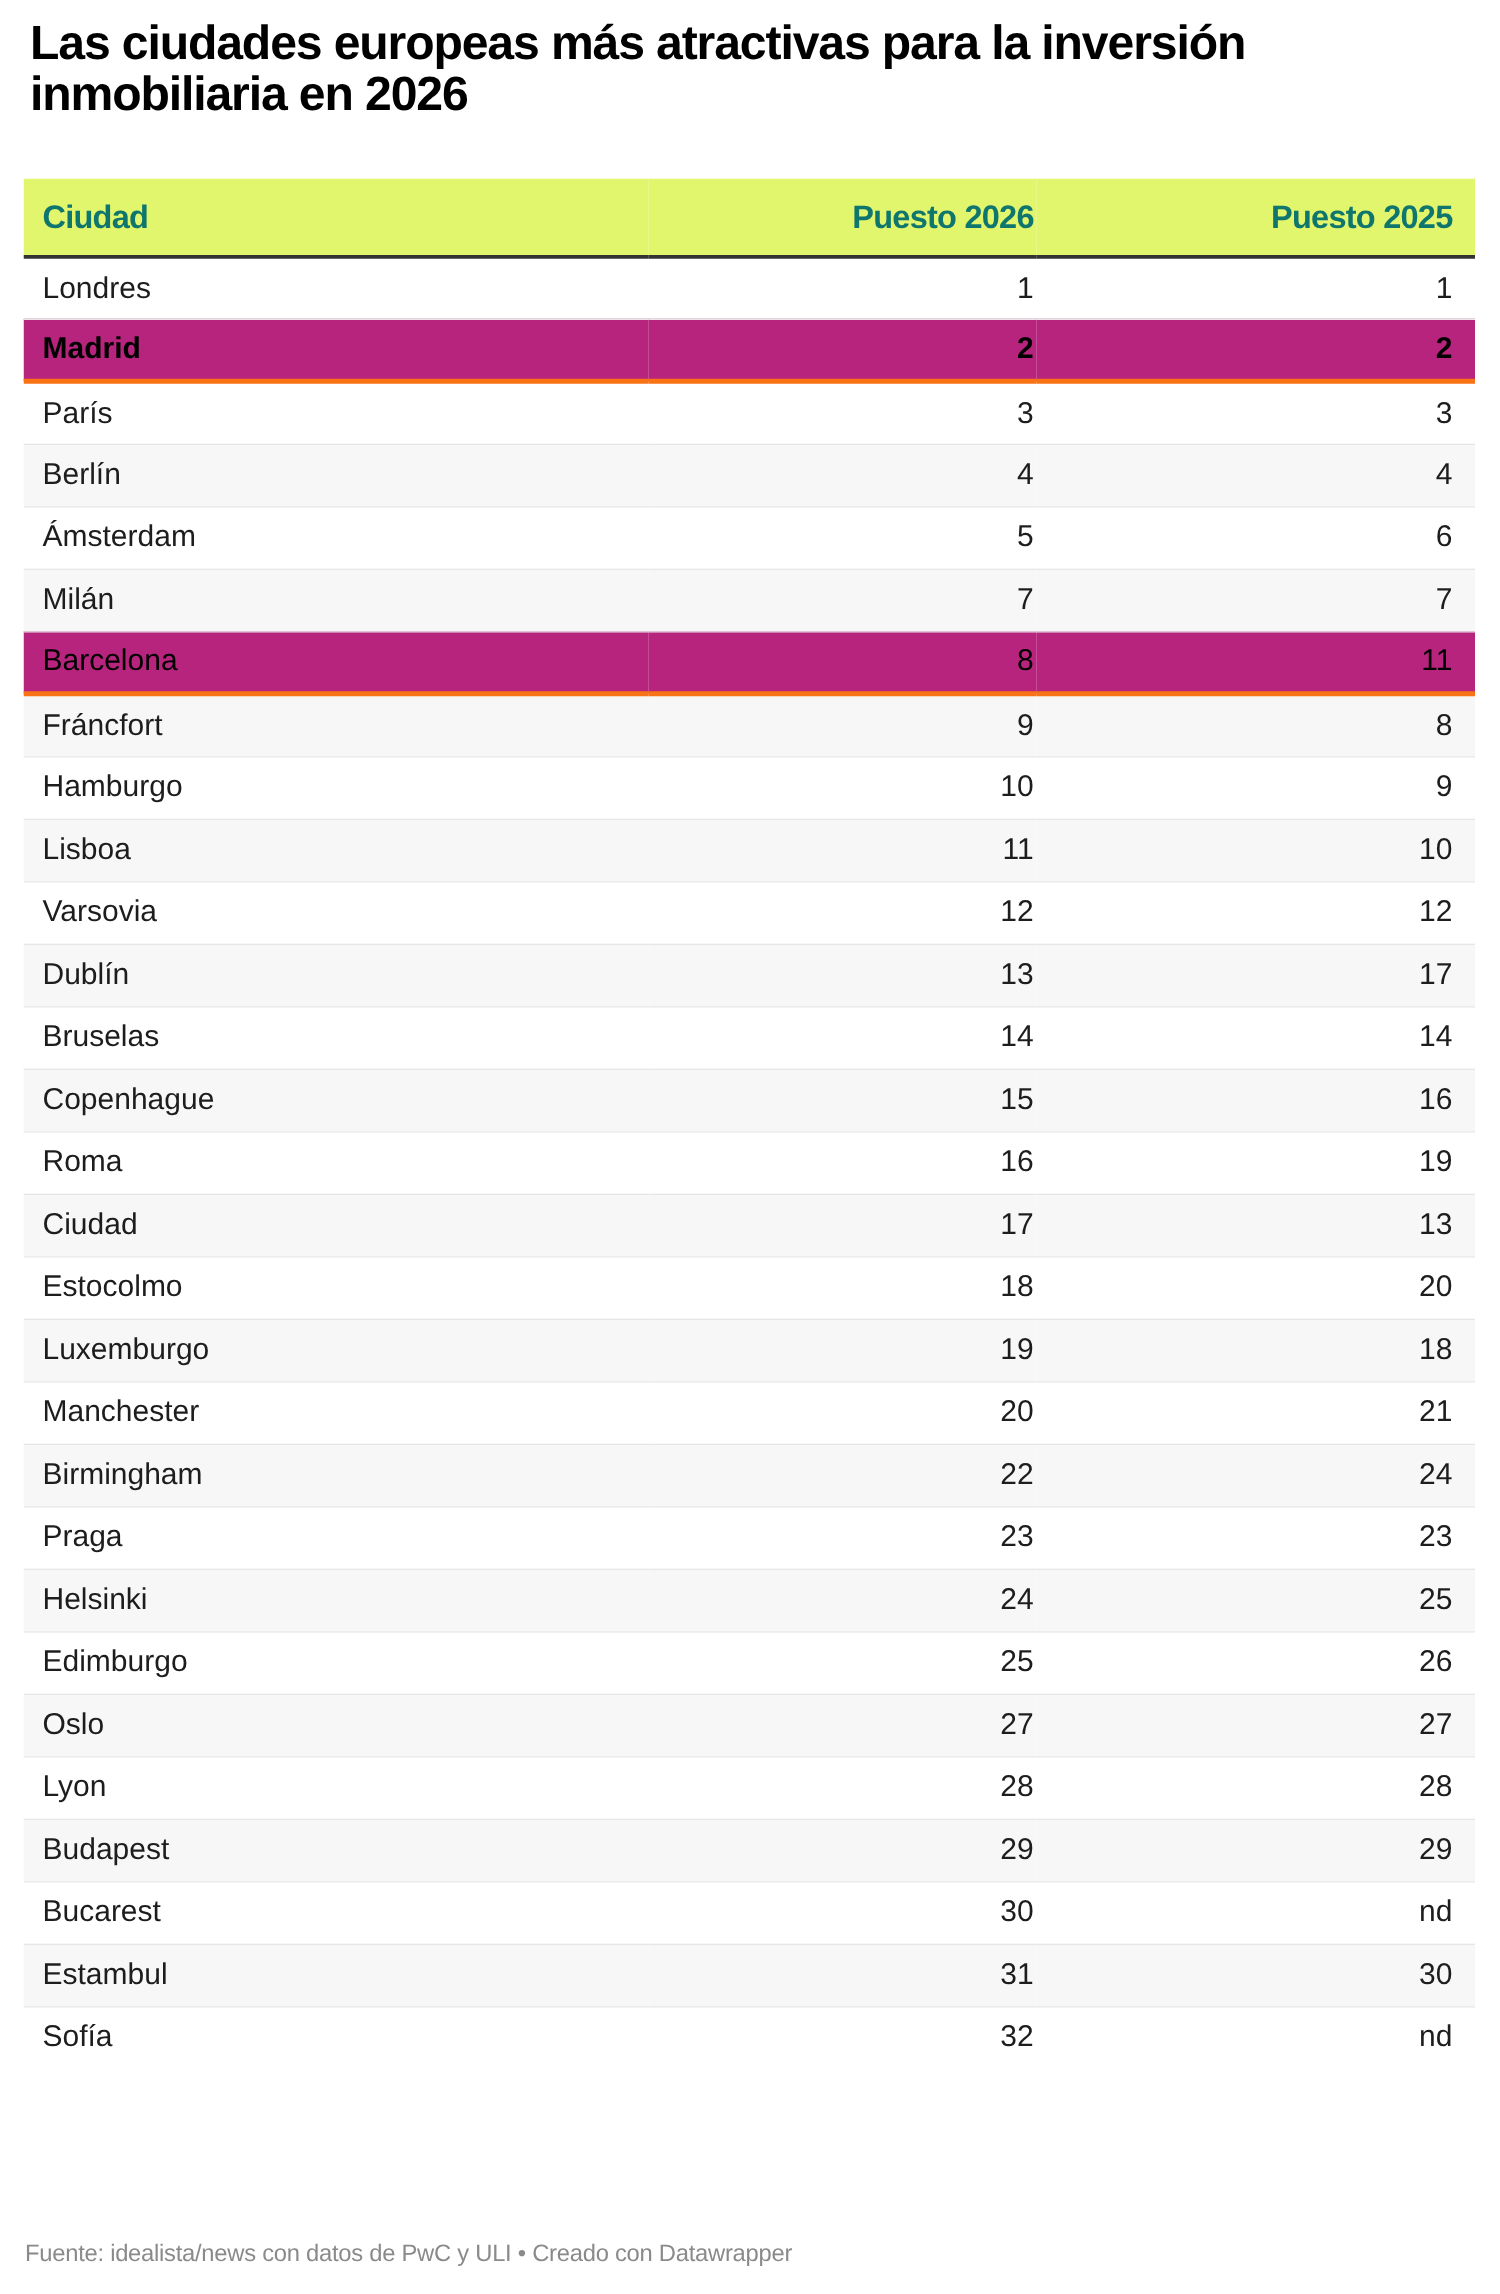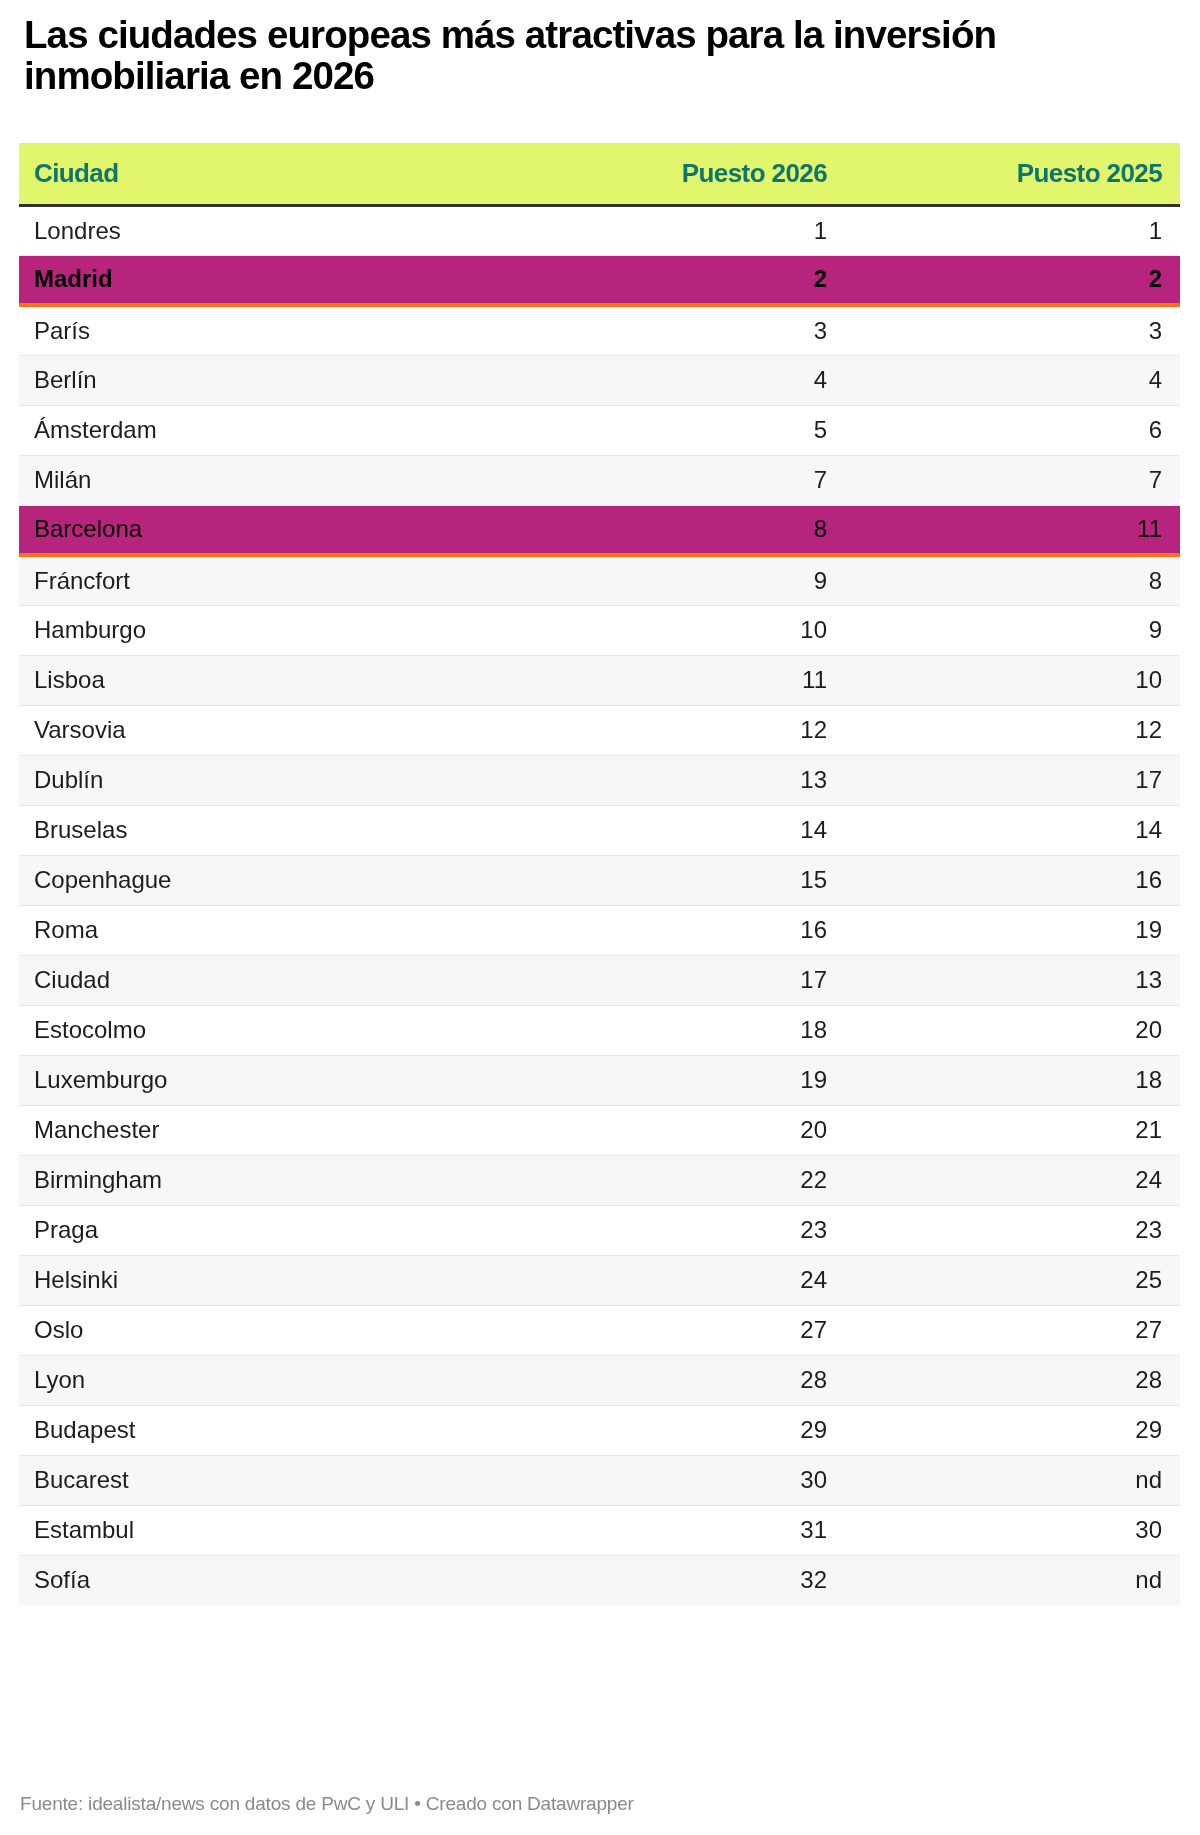--- a/index.html
+++ b/index.html
@@ -165,20 +165,25 @@
         <td class="city">Praga</td>
         <td class="n26">23</td>
         <td class="n25">23</td>
       </tr>
       <tr>
         <td class="city">Helsinki</td>
         <td class="n26">24</td>
         <td class="n25">25</td>
       </tr>
       <tr>
+        <td class="city">Edimburgo</td>
+        <td class="n26">25</td>
+        <td class="n25">26</td>
+      </tr>
+      <tr>
         <td class="city">Oslo</td>
         <td class="n26">27</td>
         <td class="n25">27</td>
       </tr>
       <tr>
         <td class="city">Lyon</td>
         <td class="n26">28</td>
         <td class="n25">28</td>
       </tr>
       <tr>

